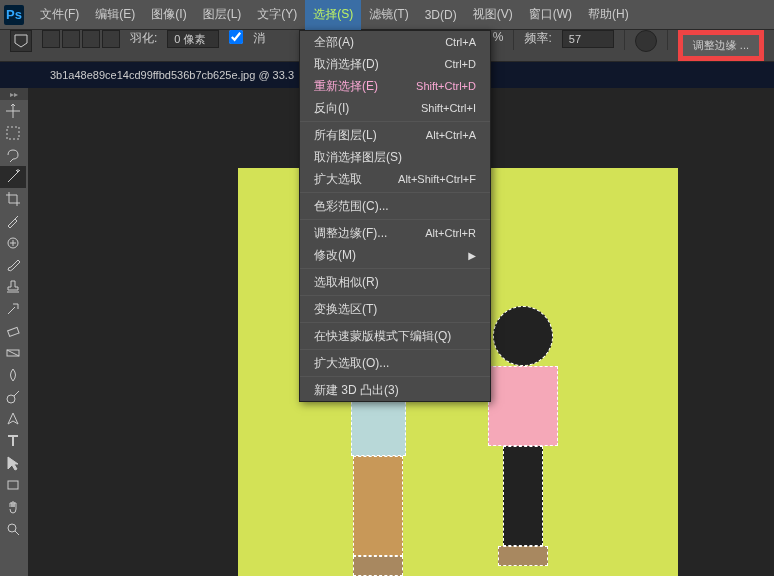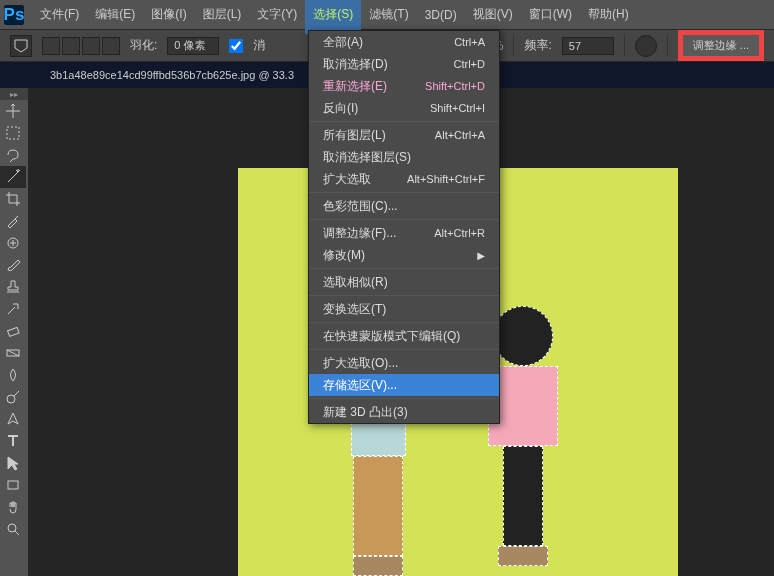--- a/index.html
+++ b/index.html
@@ -1,23 +1,23 @@
 <!DOCTYPE html>
 <html><head>
 <meta charset="utf-8">
 <style>
 * { margin: 0; padding: 0; box-sizing: border-box; font-family: "Microsoft YaHei", sans-serif; }
 body { width: 774px; height: 576px; background: #535353; overflow: hidden; position: relative; }
 
 .titlebar { height: 30px; background: #535353; display: flex; align-items: center; padding: 0 4px; border-bottom: 1px solid #282828; }
-.ps-logo { width: 20px; height: 20px; background: #001e36; color: #31a8ff; font-size: 17px; font-weight: bold; display: flex; align-items: center; justify-content: center; border-radius: 2px; margin-right: 8px; }
+.ps-logo { width: 20px; height: 20px; background: #001e36; color: #31a8ff; font-size: 13px; font-weight: bold; display: flex; align-items: center; justify-content: center; border-radius: 2px; margin-right: 8px; }
 .menu-item { color: #ccc; font-size: 12px; padding: 0 8px; cursor: pointer; height: 38px; display: flex; align-items: center; }
 .menu-item.active { background: #3a6ea5; color: #bef264; }
 
-.options-bar { height: 32px; background: #454545; display: flex; align-items: center; padding: 0 10px; border-bottom: 1px solid #282828; gap: 10px; }
+.options-bar { height: 32px; background: #454545; display: flex; align-items: flex-start; padding: 0 10px; border-bottom: 1px solid #282828; gap: 10px; }
 .tool-preset { width: 22px; height: 22px; background: #333; border: 1px solid #222; display: flex; align-items: center; justify-content: center; }
 .sel-icons { display: flex; gap: 2px; }
 .sel-icon { width: 18px; height: 18px; background: #3a3a3a; border: 1px solid #222; }
 .opt-label { color: #ccc; font-size: 12px; }
 .opt-input { background: #333; border: 1px solid #222; color: #ccc; font-size: 11px; padding: 2px 6px; width: 52px; }
 .opt-check { width: 14px; height: 14px; }
 .divider { width: 1px; height: 20px; background: #333; }
 .refine-btn { background: #5a5a5a; color: #ccc; border: 5px solid #ef4444; font-size: 11px; padding: 3px 10px; cursor: pointer; }
 .mask-btn { width: 22px; height: 22px; background: #333; border: 1px solid #222; border-radius: 11px; }
 
@@ -36,21 +36,21 @@
 .char { position: absolute; bottom: 0; width: 90px; }
 .char1 { left: 95px; height: 250px; }
 .char2 { left: 240px; height: 270px; }
 .char-head { width: 60px; height: 60px; background: #222; border-radius: 50%; margin: 0 auto; border: 1px dashed #fff; }
 .char-body1 { width: 55px; height: 70px; background: #b8d8d8; margin: 0 auto; border: 1px dashed #fff; }
 .char-body2 { width: 70px; height: 80px; background: #f5a8b8; margin: 0 auto; border: 1px dashed #fff; }
 .char-legs1 { width: 50px; height: 100px; background: #c89858; margin: 0 auto; border: 1px dashed #fff; }
 .char-legs2 { width: 40px; height: 100px; background: #222; margin: 0 auto; border: 1px dashed #fff; }
 .char-feet { width: 50px; height: 20px; background: #a88860; margin: 0 auto; border: 1px dashed #fff; }
 
-.dropdown { position: absolute; left: 308px; top: 30px; width: 192px; background: #4a4a4a; border: 1px solid #222; box-shadow: 2px 2px 8px rgba(0,0,0,0.5); z-index: 100; }
+.dropdown { position: absolute; left: 299px; top: 30px; width: 192px; background: #4a4a4a; border: 1px solid #222; box-shadow: 2px 2px 8px rgba(0,0,0,0.5); z-index: 100; }
 .dd-item { display: flex; justify-content: space-between; align-items: center; padding: 3px 14px; color: #ddd; font-size: 12px; cursor: pointer; height: 22px; }
 .dd-item.disabled { color: #f9a8d4; }
 .dd-item.highlighted { background: #3a83d6; color: #fff; }
 .dd-sep { height: 1px; background: #333; margin: 2px 0; border-top: 1px solid #555; }
 .dd-shortcut { font-size: 11px; }
 .dd-submenu { font-size: 10px; }
 </style>
 </head>
 <body>
 
@@ -287,22 +287,18 @@
     <div class="dd-sep"></div>
     <div class="dd-item">
       <span>在快速蒙版模式下编辑(Q)</span>
       <span class="dd-shortcut"></span>
     </div>
     <div class="dd-sep"></div>
     <div class="dd-item">
       <span>扩大选取(O)...</span>
       <span class="dd-shortcut"></span>
     </div>
-    <div class="dd-item highlighted">
-      <span>存储选区(V)...</span>
-      <span class="dd-shortcut"></span>
-    </div>
     <div class="dd-sep"></div>
     <div class="dd-item">
       <span>新建 3D 凸出(3)</span>
       <span class="dd-shortcut"></span>
     </div>
   </div>
 
 </body></html>

